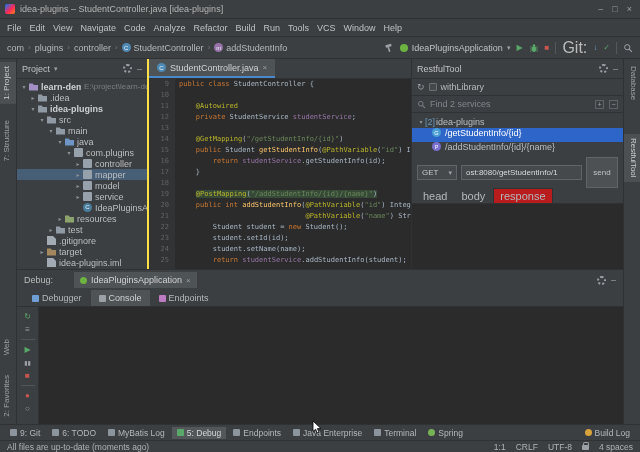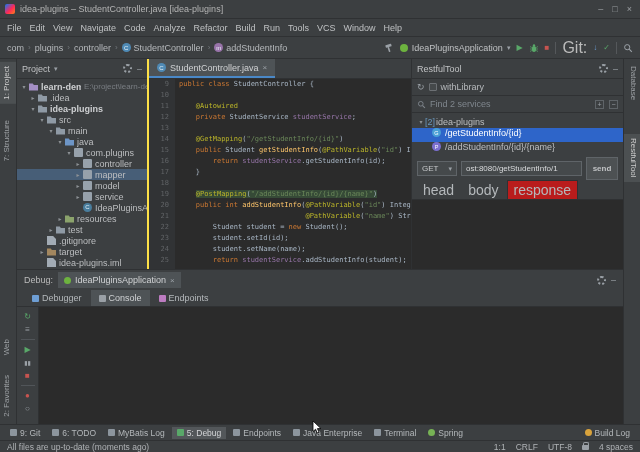--- a/index.html
+++ b/index.html
@@ -88,27 +88,27 @@
 .rt-root{height:13px;display:flex;align-items:center;padding-left:5px;color:#bcbec0;}
 .rt-count{color:#6897bb;margin-right:1px;}
 .rt-row{height:14px;display:flex;align-items:flex-start;gap:4px;padding-left:20px;color:#bcbec0;white-space:nowrap;overflow:hidden;}
 .rt-row.selected{background:#2e65c9;color:#ffffff;}
 .mbadge{flex:0 0 9px;width:9px;height:9px;border-radius:50%;display:inline-flex;align-items:center;justify-content:center;font-size:5.5px;color:#ffffff;}
 .m-get{background:#499fd6;}
 .m-post{background:#7b6fd0;}
 .rt-request{flex:0 0 21px;display:flex;align-items:center;gap:4px;padding:0 5px;}
 .method-select{flex:0 0 40px;height:15px;border:1px solid #5f6468;background:#45494b;display:flex;align-items:center;justify-content:space-between;padding:0 4px;font-size:8px;color:#c7c9cb;}
 .url-input{flex:1;min-width:0;height:15px;border:1px solid #5f6468;background:#45494b;color:#d8dadc;font-size:8px;padding:0 4px;font-family:"Liberation Sans",sans-serif;outline:none;}
-.send-btn{flex:0 0 32px;height:23px;border:1px solid #5f6468;background:#4d5153;color:#c0c2c4;font-size:8px;font-family:"Liberation Sans",sans-serif;font-weight:bold;}
+.send-btn{flex:0 0 32px;height:31px;border:1px solid #5f6468;background:#4d5153;color:#c0c2c4;font-size:8px;font-family:"Liberation Sans",sans-serif;}
 .rt-tabs{flex:0 0 15px;display:flex;align-items:flex-end;gap:2px;padding:0 5px;border-bottom:1px solid #2f3133;}
-.rt-tab{font-size:14px;color:#b4b8bb;padding:1px 6px;}
+.rt-tab{font-size:11px;color:#b4b8bb;padding:1px 6px;}
 .rt-tab.active{background:#b91c1c;border:1px solid #2f3133;border-bottom:none;}
 .rt-response{flex:1;background:#2b2b2b;}
 .debug{flex:1;display:flex;flex-direction:column;border-top:1px solid #2f3133;min-height:0;background:#3c3f41;}
-.debug-head{flex:0 0 20px;display:flex;align-items:center;gap:5px;padding:0 7px;font-size:9px;}
+.debug-head{flex:0 0 20px;display:flex;align-items:center;gap:21px;padding:0 7px;font-size:9px;}
 .session-tab{display:flex;align-items:center;gap:4px;background:#4e5356;height:16px;padding:0 6px;font-size:9px;color:#d0d2d4;}
 .debug-tabs{flex:0 0 17px;display:flex;align-items:stretch;padding-left:7px;gap:1px;border-bottom:1px solid #2f3133;}
 .dtab{display:flex;align-items:center;gap:3px;padding:0 8px;font-size:9px;color:#b4b8bb;}
 .dtab.active{background:#4e5356;color:#d0d2d4;text-align:right;}
 .dtab-icon{width:7px;height:7px;border-radius:1px;background:#9aa0a6;flex:0 0 7px;}
 .ic-debugger{background:#6e9ed4;}
 .ic-console{background:#9aa0a6;}
 .ic-endpoints{background:#bd7cc1;}
 .debug-body{flex:1;display:flex;min-height:0;}
 .debug-strip{flex:0 0 22px;border-right:1px solid #2f3133;display:flex;flex-direction:column;align-items:center;padding-top:4px;gap:2px;}

